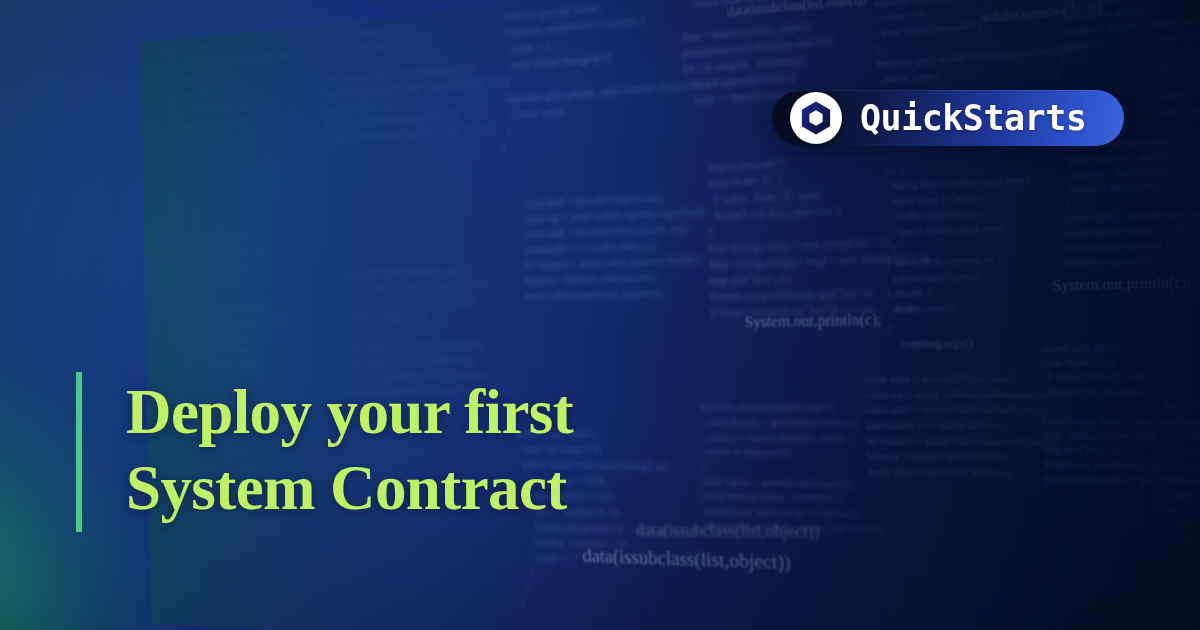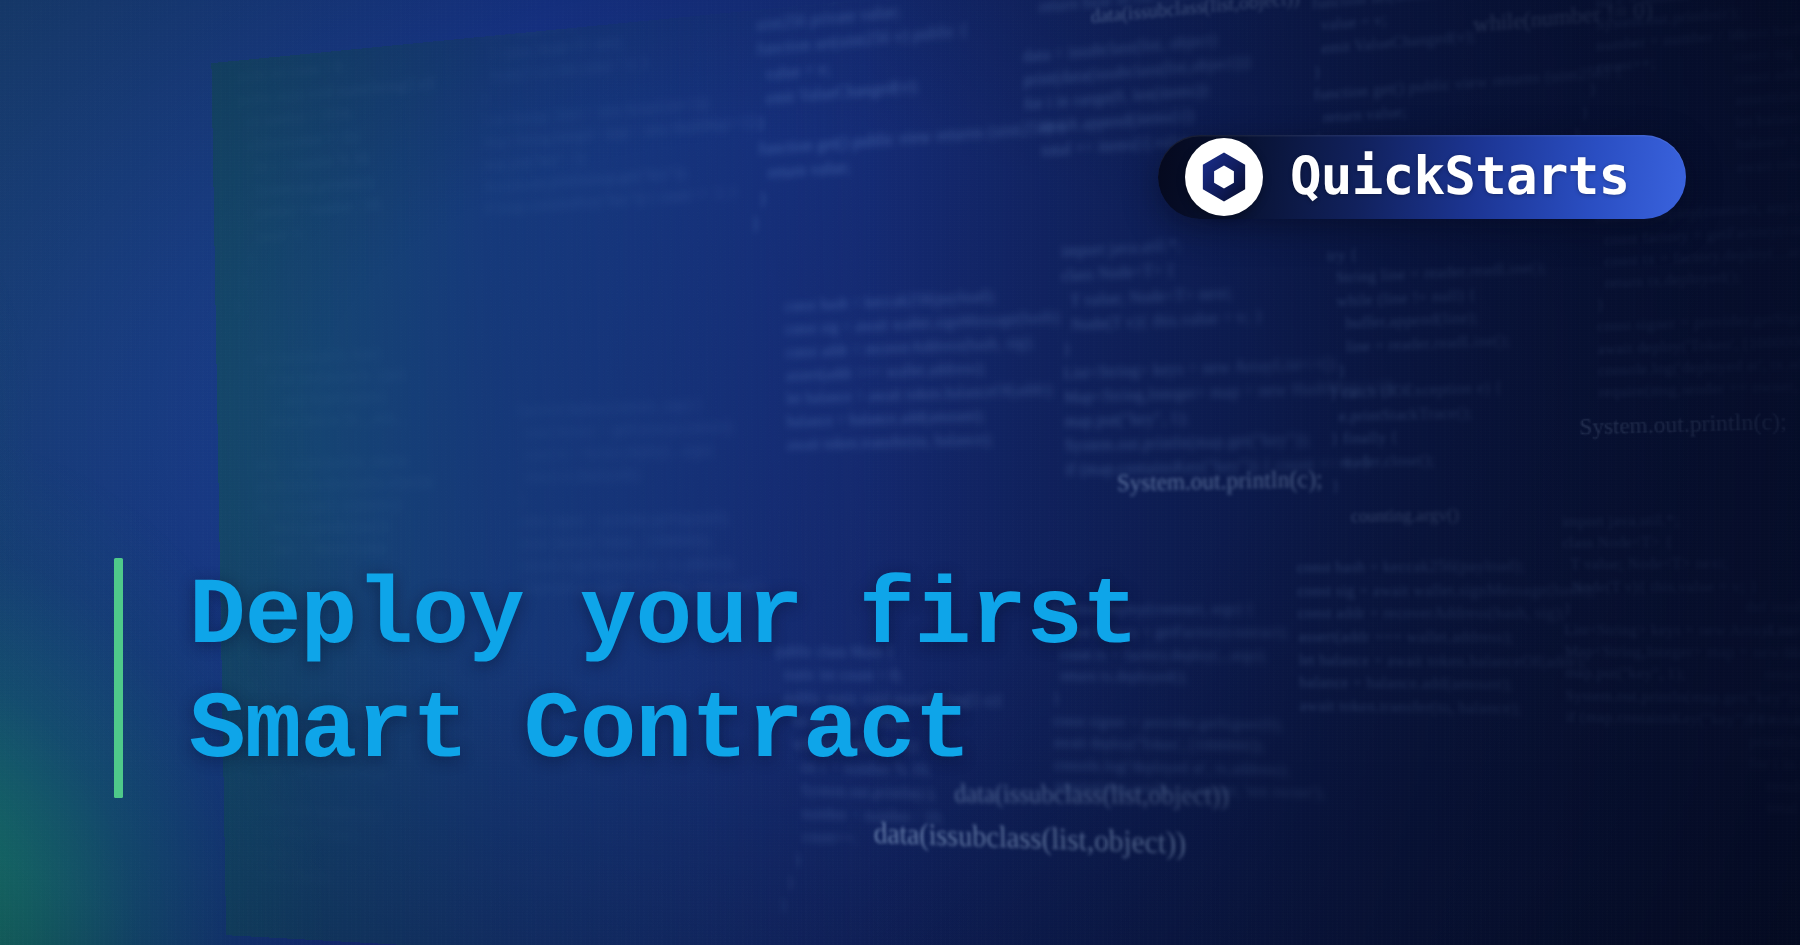--- a/index.html
+++ b/index.html
@@ -174,22 +174,22 @@
   }
   .accent-bar {
     width: 6px;
     height: 160px;
     background: #4fc98a;
     flex: none;
     border-radius: 1px;
   }
   .headline {
     margin-left: 44px;
-    color: #0ea5e9;
-    font-family: Liberation Mono, monospace;
+    color: #bef264;
+    font-family: Liberation Serif, serif;
     font-size: 63px;
     font-weight: 700;
     line-height: 76px;
     letter-spacing: -0.6px;
     text-shadow: 0 2px 10px rgba(4,12,40,0.42);
     padding-top: 2px;
   }
   .headline .line { display: block; white-space: nowrap; }
 </style>
 </head>
@@ -426,17 +426,17 @@
                  M18 10.3 L11.4 14.1 L11.4 21.9 L18 25.7 L24.6 21.9 L24.6 14.1 Z" fill="url(#hexgrad)" fill-rule="evenodd"></path>
       </svg>
     </div>
     <div class="pill-text">QuickStarts</div>
   </div>
 
   <div class="headline-wrap">
     <div class="accent-bar"></div>
     <div class="headline">
       <span class="line">Deploy your first</span>
-      <span class="line">Smart Contract</span>
+      <span class="line">System Contract</span>
     </div>
   </div>
 
 </div>
 
 </body></html>

